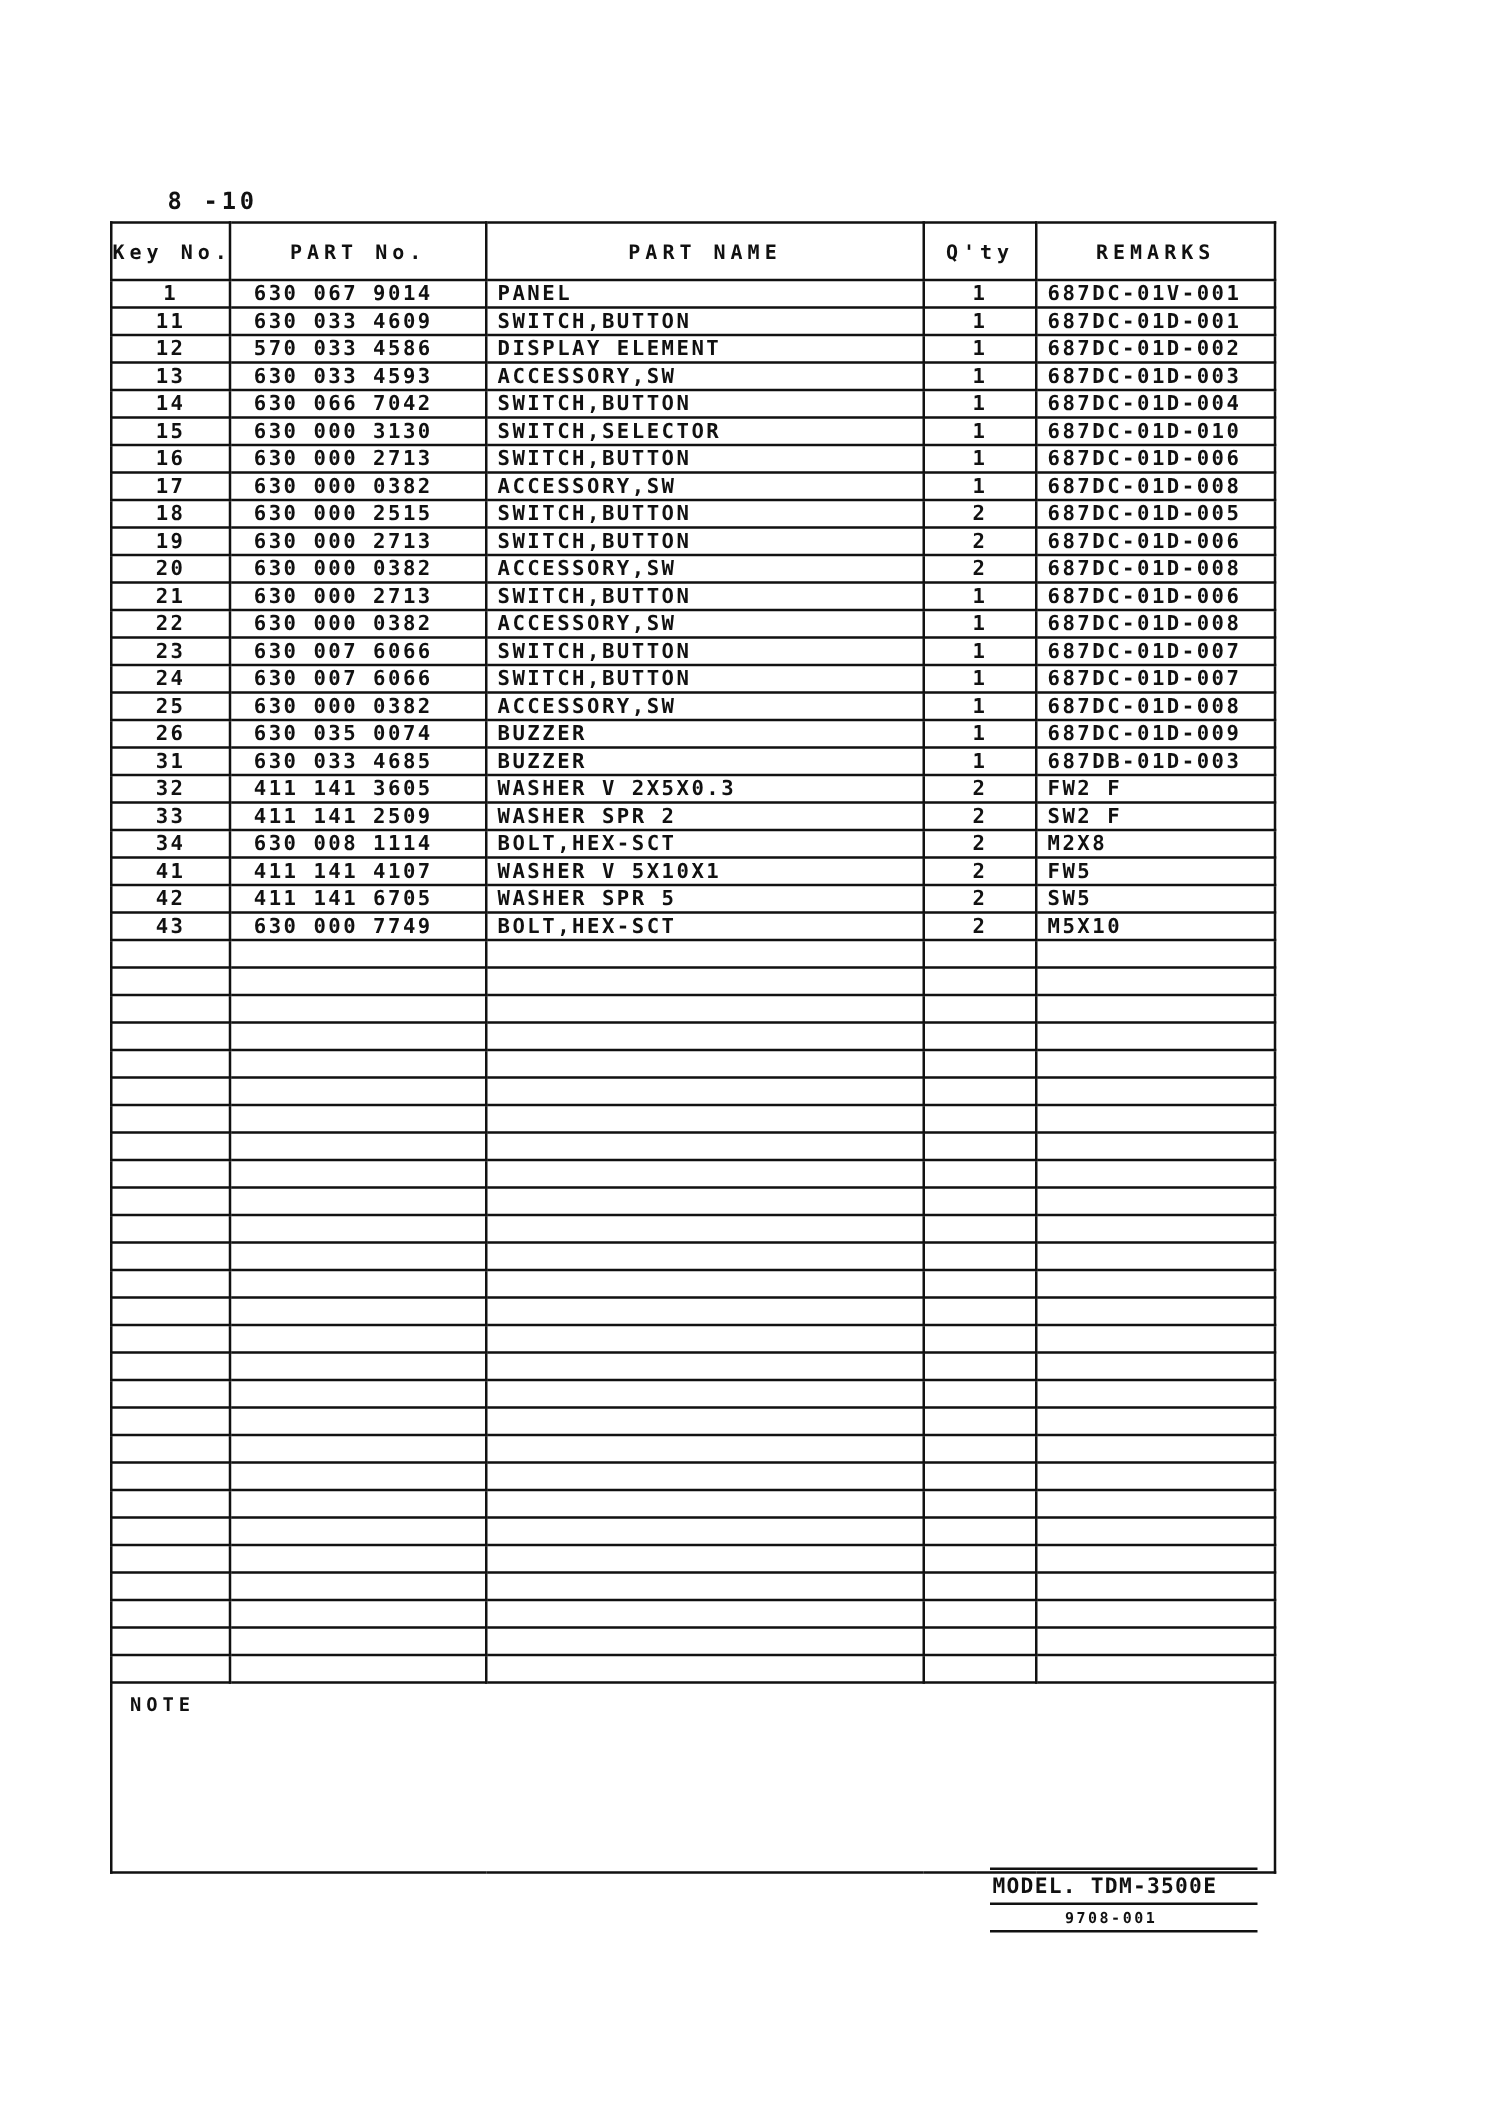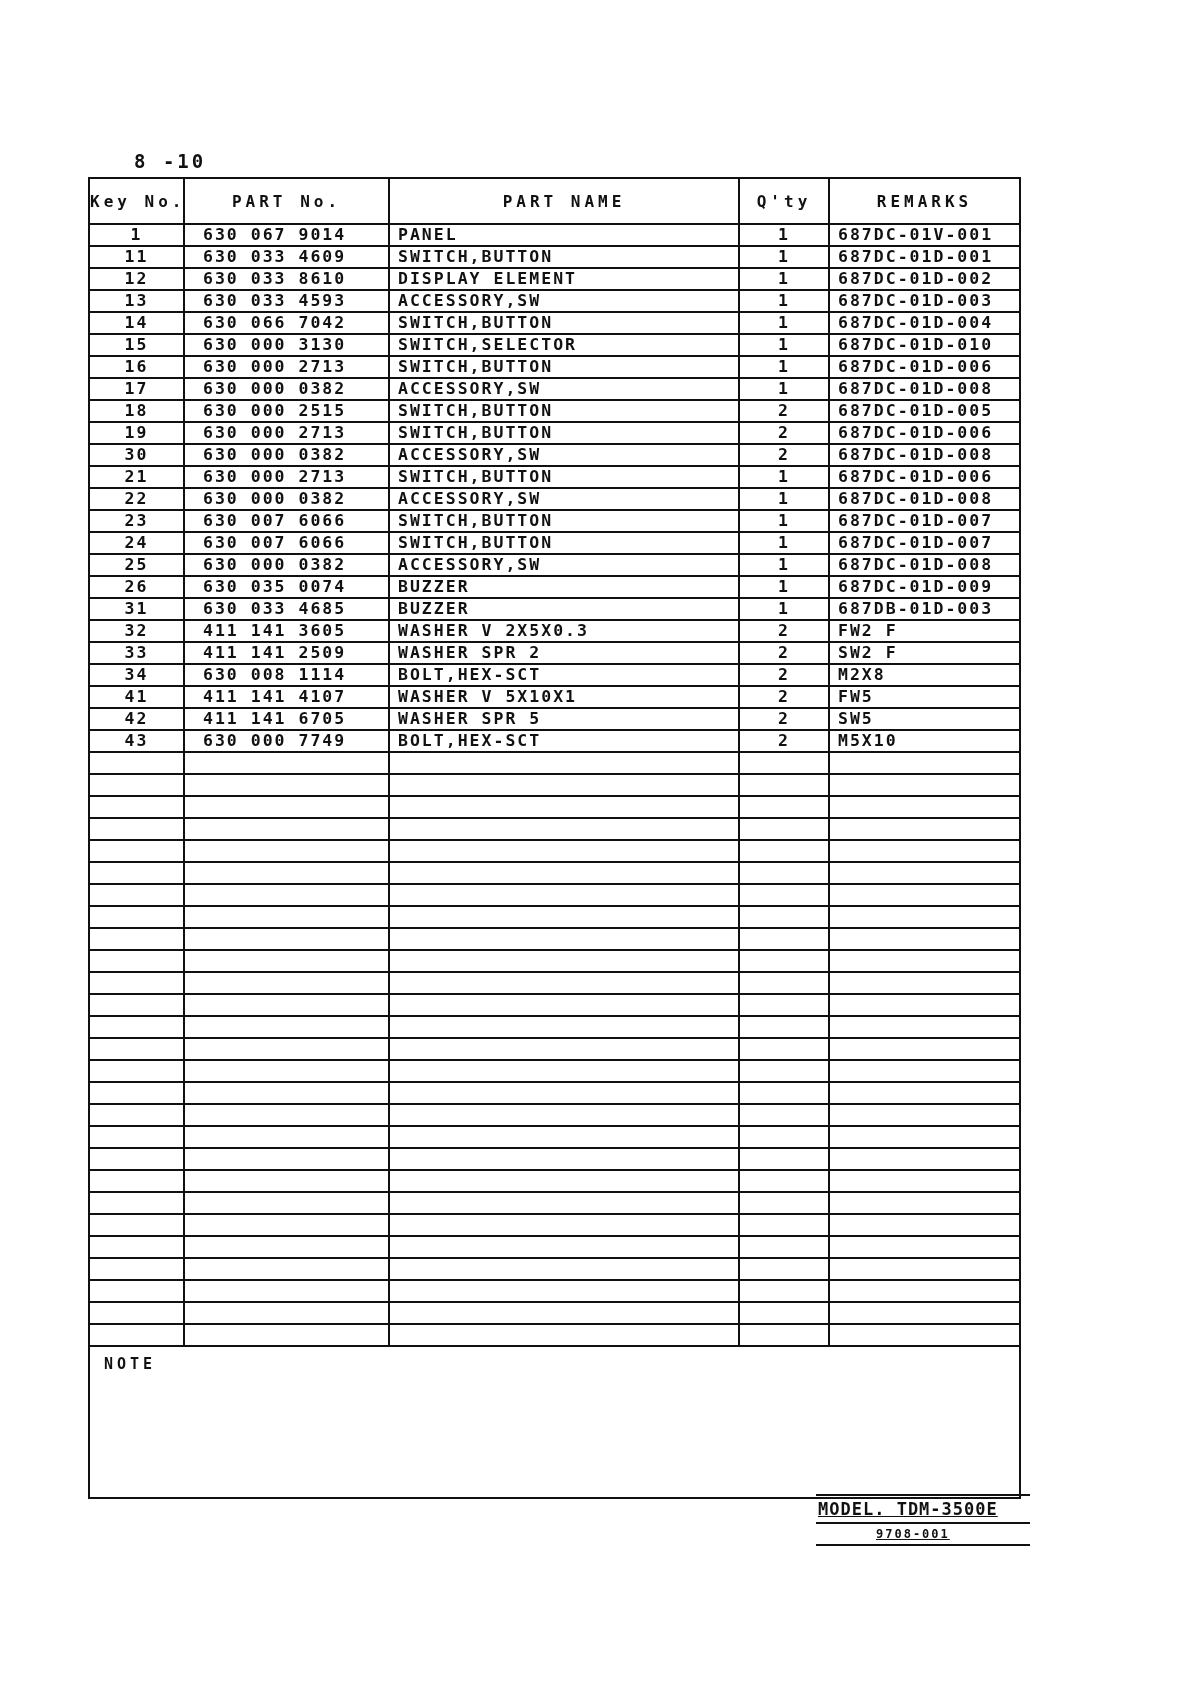--- a/index.html
+++ b/index.html
@@ -69,26 +69,25 @@
     height: 152px;
     vertical-align: top;
     text-align: left;
     padding: 8px 0 0 14px;
     font-size: 15px;
     letter-spacing: 4px;
     font-weight: 600;
   }
   .footer-block {
     position: absolute;
-    right: 160px;
+    right: 184px;
     top: 1494px;
     width: 214px;
     border-top: 2px solid #111111;
     text-align: left;
-    text-decoration: underline;
   }
   .footer-model {
     font-size: 17px;
     font-weight: 700;
     letter-spacing: 1px;
     padding: 3px 0 3px 2px;
     border-bottom: 2px solid #111111;
     white-space: pre;
   }
   .footer-doc {
@@ -135,21 +134,21 @@
         </tr>
         <tr>
           <td class="col-key">11</td>
           <td class="col-partno">630 033 4609</td>
           <td class="col-partname">SWITCH,BUTTON</td>
           <td class="col-qty">1</td>
           <td class="col-remarks">687DC-01D-001</td>
         </tr>
         <tr>
           <td class="col-key">12</td>
-          <td class="col-partno">630 033 8610</td>
+          <td class="col-partno">570 033 4586</td>
           <td class="col-partname">DISPLAY ELEMENT</td>
           <td class="col-qty">1</td>
           <td class="col-remarks">687DC-01D-002</td>
         </tr>
         <tr>
           <td class="col-key">13</td>
           <td class="col-partno">630 033 4593</td>
           <td class="col-partname">ACCESSORY,SW</td>
           <td class="col-qty">1</td>
           <td class="col-remarks">687DC-01D-003</td>
@@ -190,21 +189,21 @@
           <td class="col-remarks">687DC-01D-005</td>
         </tr>
         <tr>
           <td class="col-key">19</td>
           <td class="col-partno">630 000 2713</td>
           <td class="col-partname">SWITCH,BUTTON</td>
           <td class="col-qty">2</td>
           <td class="col-remarks">687DC-01D-006</td>
         </tr>
         <tr>
-          <td class="col-key">30</td>
+          <td class="col-key">20</td>
           <td class="col-partno">630 000 0382</td>
           <td class="col-partname">ACCESSORY,SW</td>
           <td class="col-qty">2</td>
           <td class="col-remarks">687DC-01D-008</td>
         </tr>
         <tr>
           <td class="col-key">21</td>
           <td class="col-partno">630 000 2713</td>
           <td class="col-partname">SWITCH,BUTTON</td>
           <td class="col-qty">1</td>

